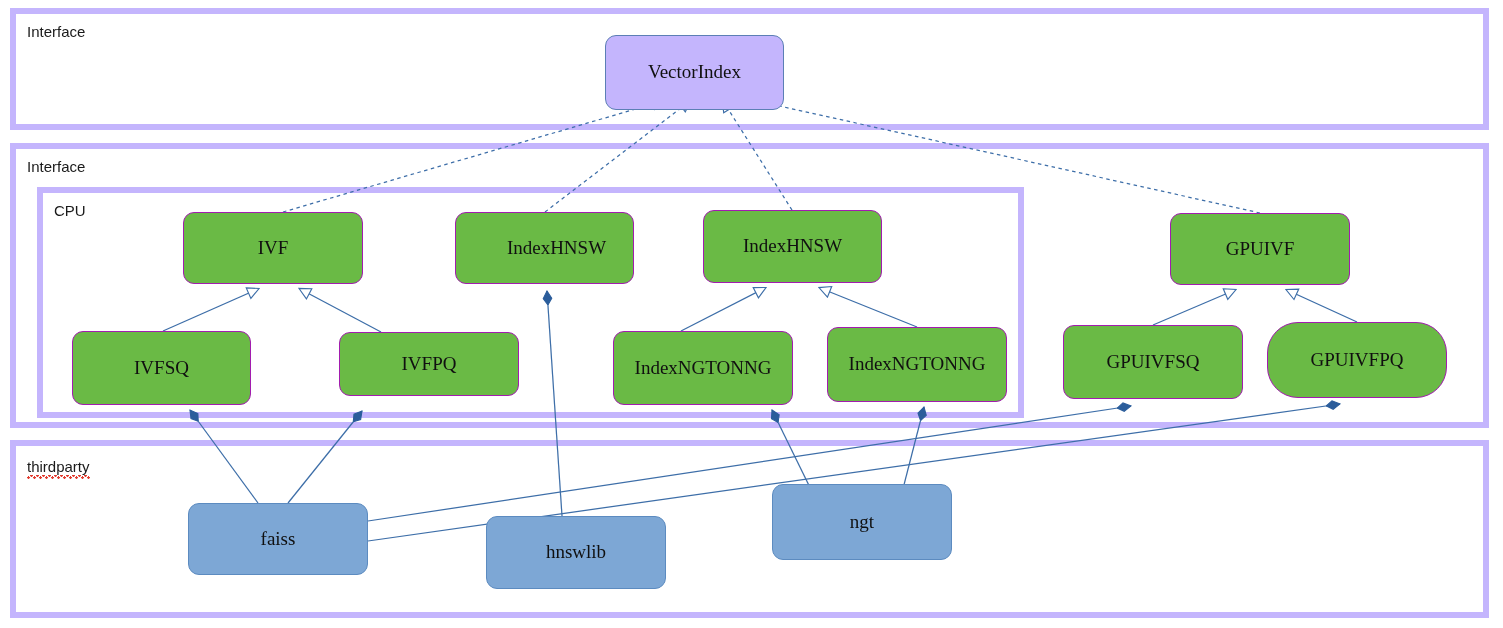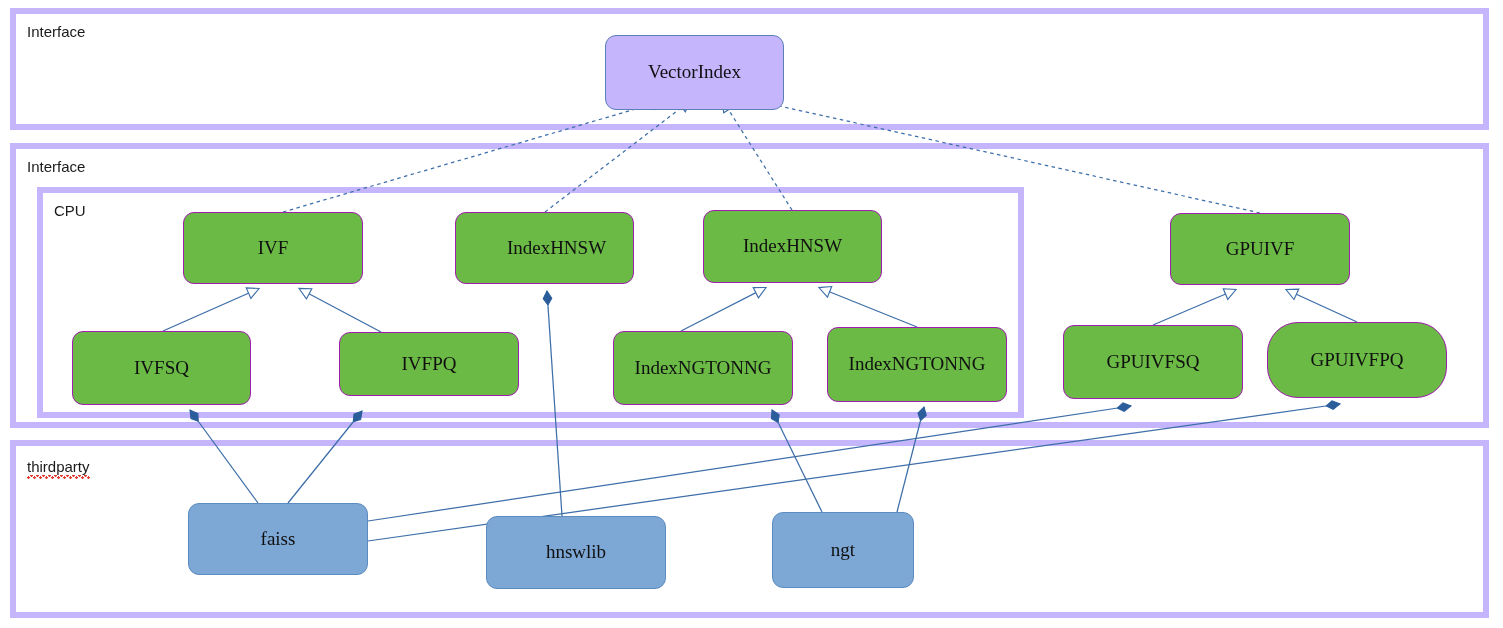--- a/index.html
+++ b/index.html
@@ -136,17 +136,17 @@
   </div>
 
   <div class="node third" style="left:188px;top:503px;width:180px;height:72px;">
     <span>faiss</span>
   </div>
 
   <div class="node third" style="left:486px;top:516px;width:180px;height:73px;">
     <span>hnswlib</span>
   </div>
 
-  <div class="node third" style="left:772px;top:512px;width:142px;height:76px;">
+  <div class="node third" style="left:772px;top:484px;width:180px;height:76px;">
     <span>ngt</span>
   </div>
 
 </div>
 
 </body></html>

